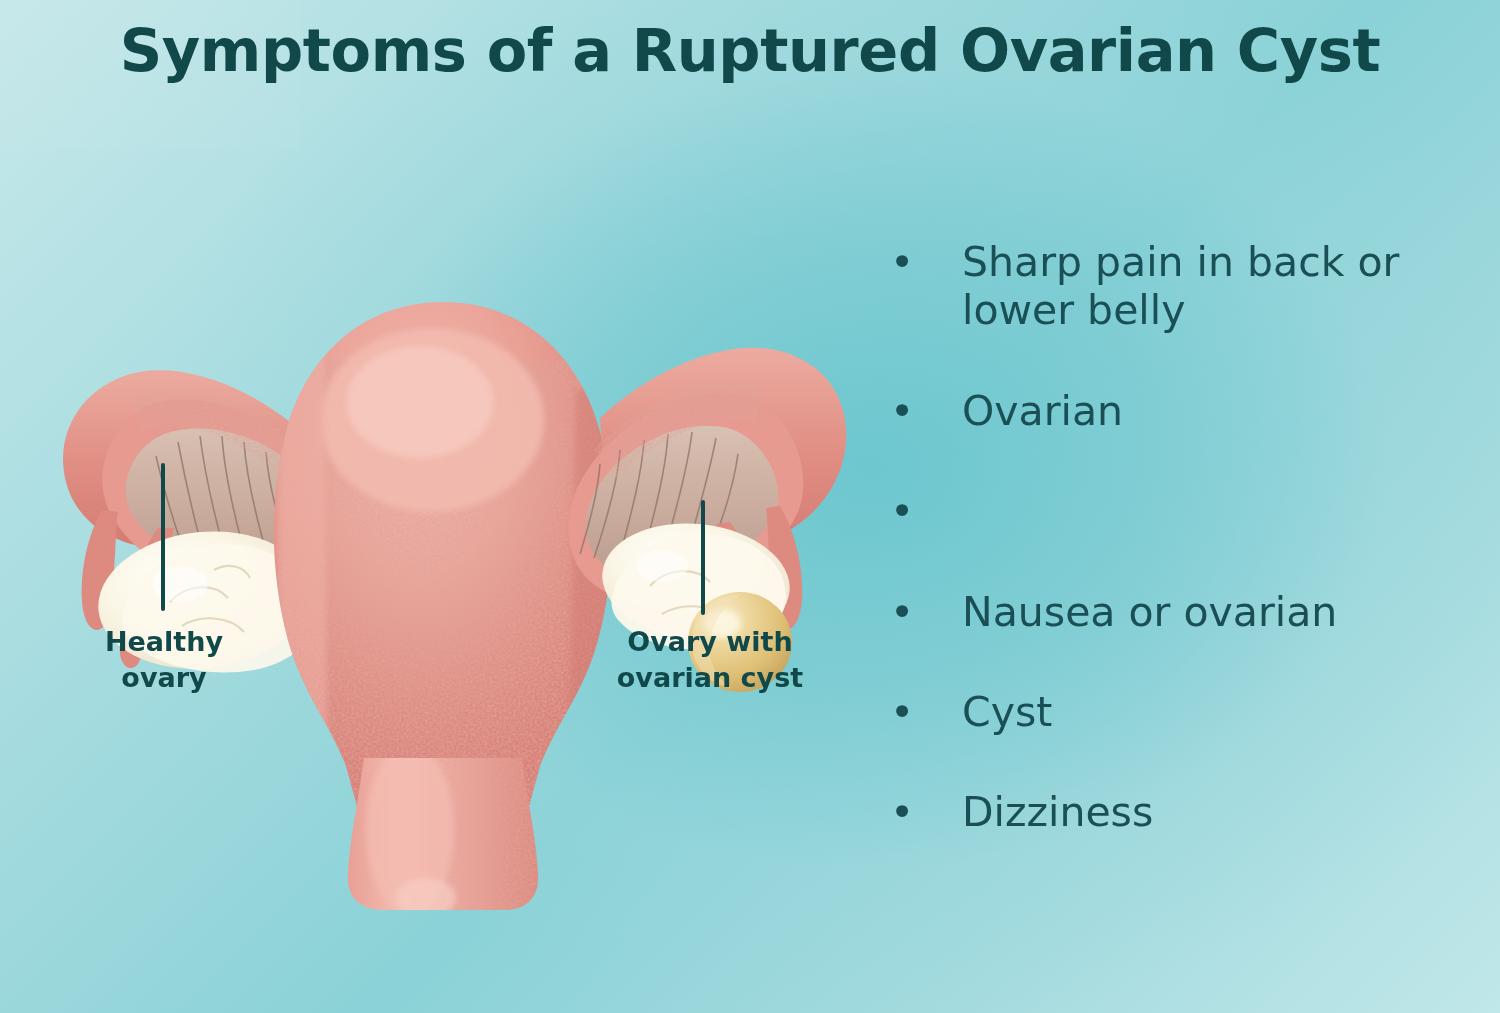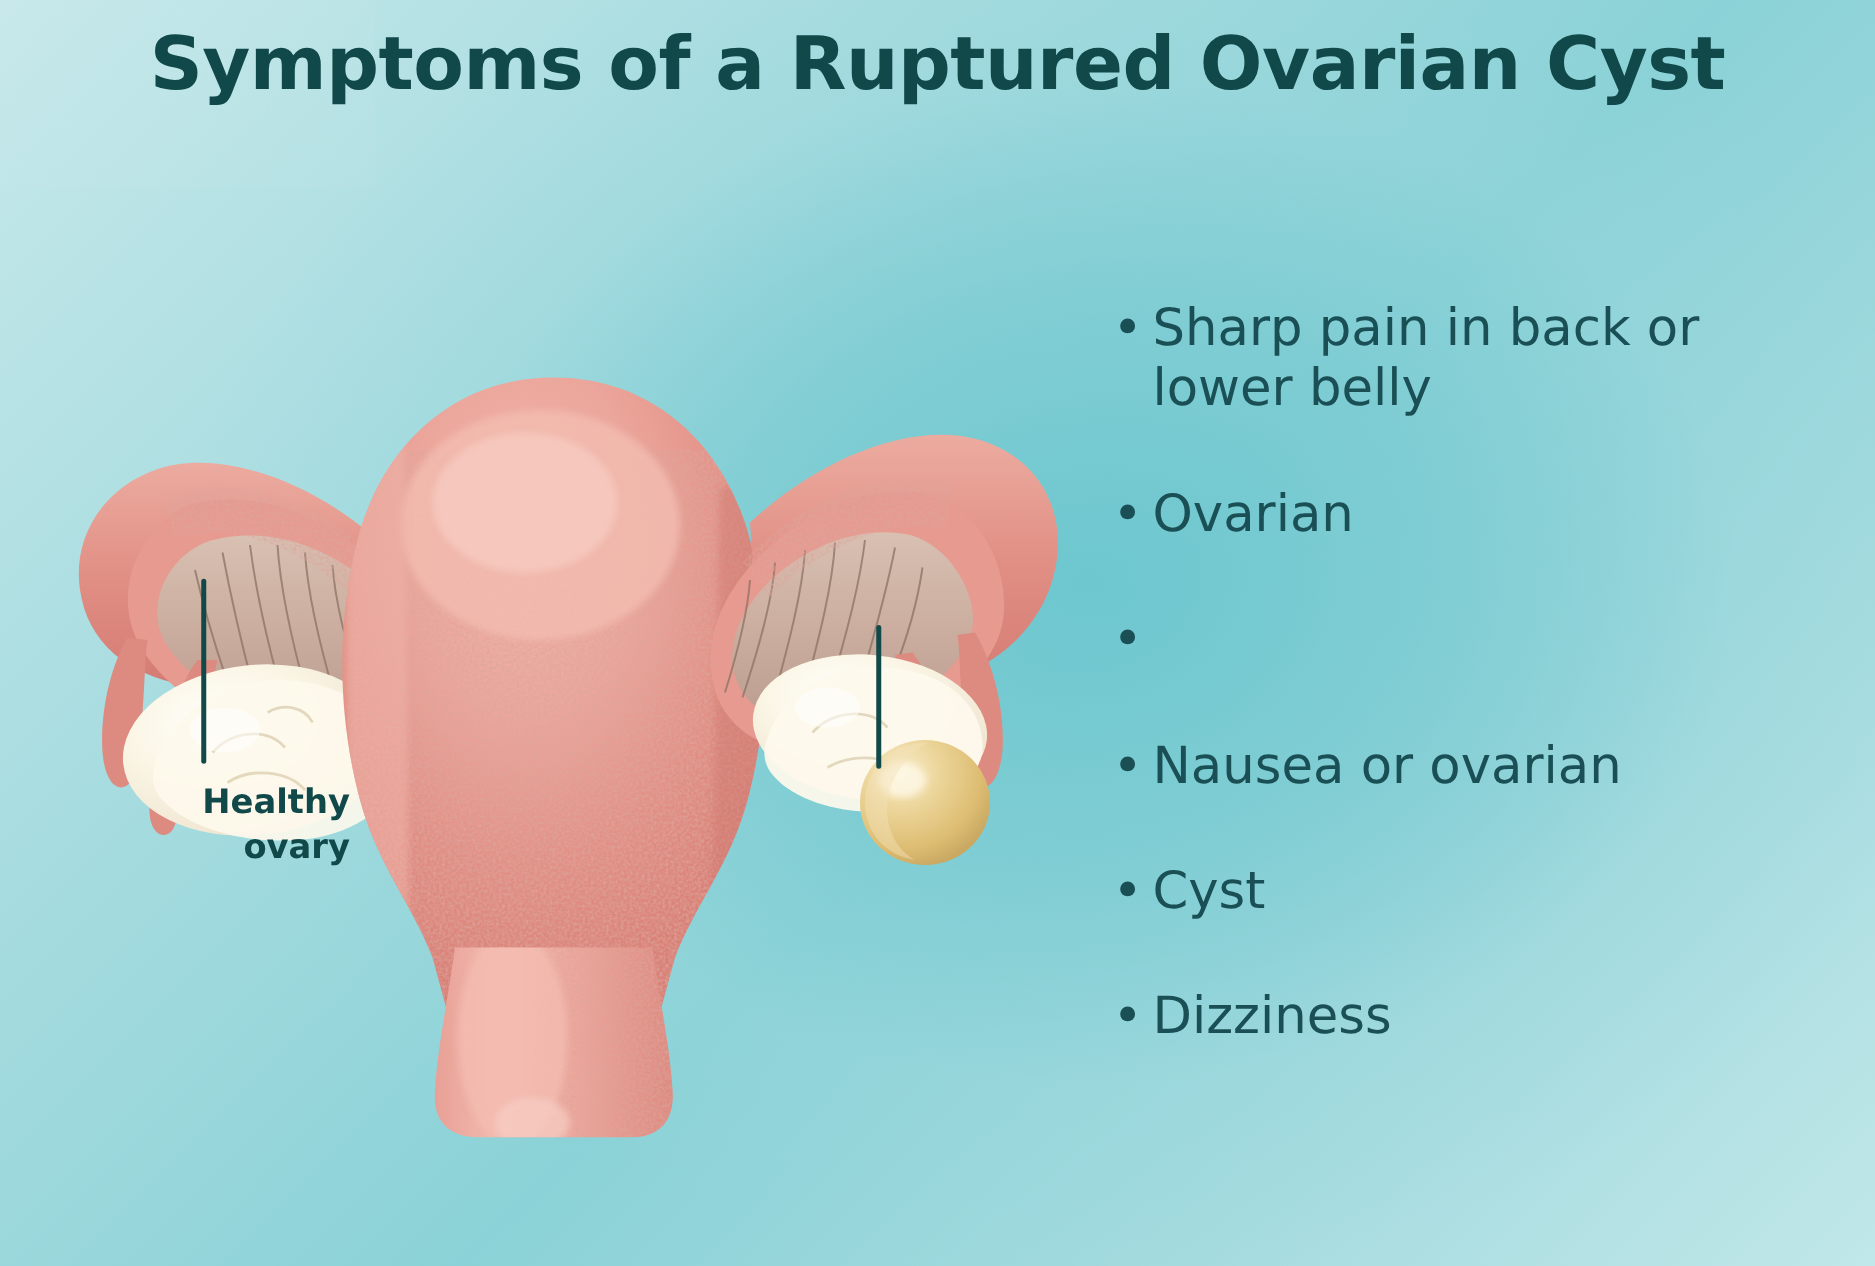--- a/index.html
+++ b/index.html
@@ -59,21 +59,21 @@
   }
   #illustration svg { display:block; width:100%; height:100%; }
 
   
   .callout-label {
     position:absolute;
     color:#11494a;
     font-weight:bold;
     font-size:27px;
     line-height:1.35;
-    text-align:right;
+    text-align:center;
     font-family:"DejaVu Sans", sans-serif;
     white-space:pre-line;
   }
   #label-healthy  { left:48px;  top:624px; width:232px; }
   #label-cyst     { left:560px; top:624px; width:300px; }
 
   .leader-line {
     position:absolute;
     width:4px;
     background:#11494a;
@@ -105,20 +105,21 @@
     flex:0 0 auto;
     width:32px;
     font-size:41px;
     line-height:1.18;
     color:#1a5055;
     text-align:left;
   }
   .symptom-text {
     flex:1 1 auto;
     max-width:500px;
+    margin-left:40px;
   }
 </style>
 </head>
 <body>
 
 <div id="infographic">
 
   <svg id="grain" xmlns="http://www.w3.org/2000/svg">
     <filter id="noiseFilter">
       <feTurbulence type="fractalNoise" baseFrequency="0.85" numOctaves="3" stitchTiles="stitch"></feTurbulence>
@@ -375,20 +376,22 @@
       </g>
 
     </svg>
   </div>
 
   <div class="leader-line" id="leader-healthy"></div>
   <div class="callout-label" id="label-healthy">Healthy
 ovary</div>
 
   <div class="leader-line" id="leader-cyst"></div>
+  <div class="callout-label" id="label-cyst">Ovary with
+ovarian cyst</div>
 
   <ul id="symptom-list">
 
     <li class="symptom-item">
       <span class="symptom-bullet">•</span>
       <span class="symptom-text">Sharp pain in back or lower belly</span>
     </li>
 
     <li class="symptom-item">
       <span class="symptom-bullet">•</span>

